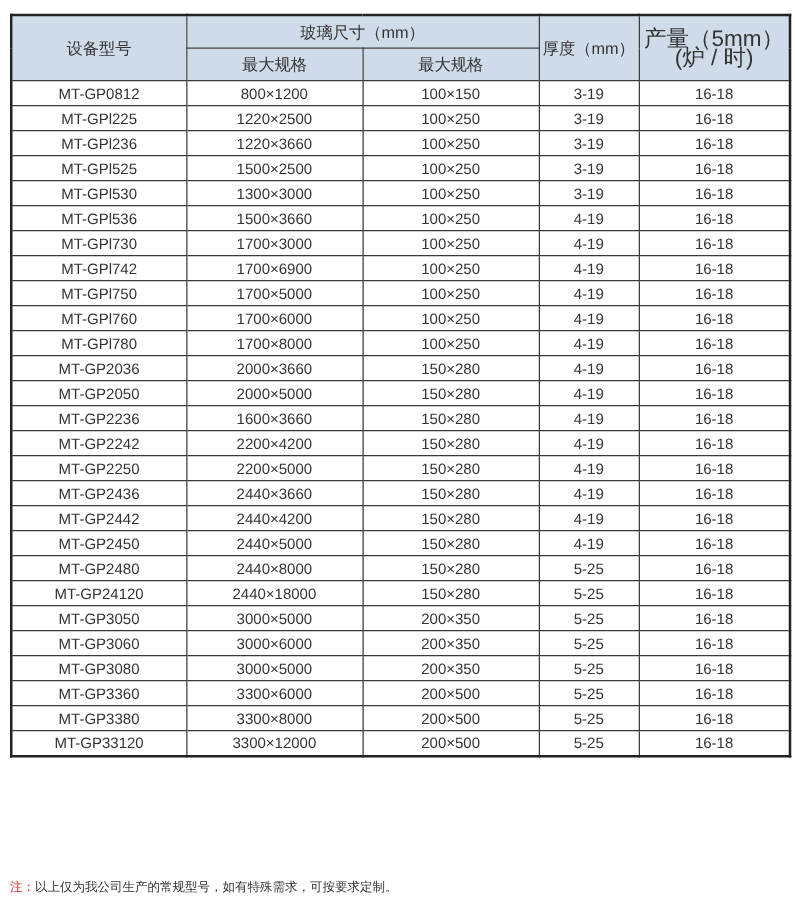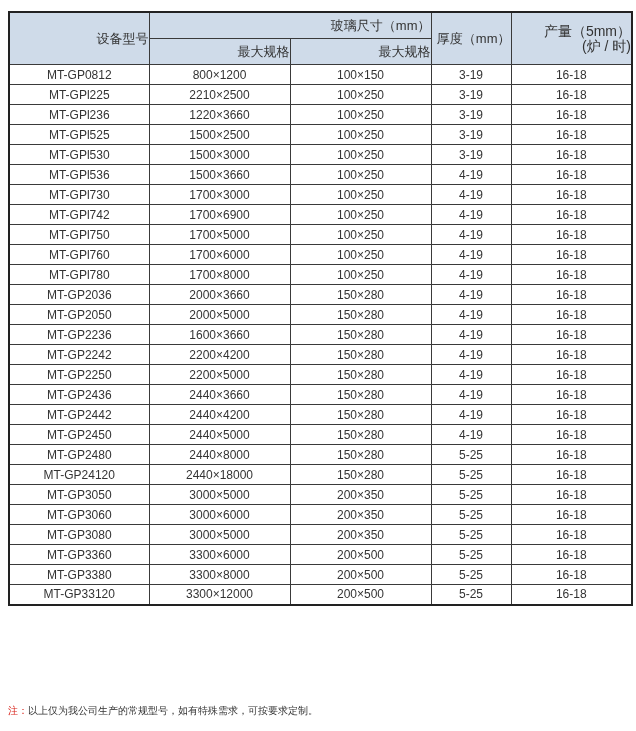--- a/index.html
+++ b/index.html
@@ -24,23 +24,22 @@
   .spec-table th,.spec-table td{
     border:1px solid var(--grid-line);
     text-align:center;vertical-align:middle;
     padding:0;overflow:hidden;white-space:nowrap;
   }
   .spec-table thead th{
     background:var(--header-bg);
     font-weight:normal;
     font-size:13px;
     height:25px;
-    text-align:right;
-  }
-  .spec-table thead .output-head{line-height:15px;font-size:14px;}
+  }
+  .spec-table thead .output-head{line-height:15px;font-size:18px;}
   .spec-table tbody td{
     font-size:12px;
     background:#ffffff;
   }
   .spec-table tbody tr{height:20px;}
   .note{
     position:absolute;left:8px;top:703px;width:620px;
     font-size:10px;line-height:15px;
   }
   .note .red{color:var(--note-red);}
@@ -74,42 +73,42 @@
   <tbody>
       <tr>
         <td>MT-GP0812</td>
         <td>800×1200</td>
         <td>100×150</td>
         <td>3-19</td>
         <td>16-18</td>
       </tr>
       <tr>
         <td>MT-GPl225</td>
-        <td>2210×2500</td>
+        <td>1220×2500</td>
         <td>100×250</td>
         <td>3-19</td>
         <td>16-18</td>
       </tr>
       <tr>
         <td>MT-GPl236</td>
         <td>1220×3660</td>
         <td>100×250</td>
         <td>3-19</td>
         <td>16-18</td>
       </tr>
       <tr>
         <td>MT-GPl525</td>
         <td>1500×2500</td>
         <td>100×250</td>
         <td>3-19</td>
         <td>16-18</td>
       </tr>
       <tr>
         <td>MT-GPl530</td>
-        <td>1500×3000</td>
+        <td>1300×3000</td>
         <td>100×250</td>
         <td>3-19</td>
         <td>16-18</td>
       </tr>
       <tr>
         <td>MT-GPl536</td>
         <td>1500×3660</td>
         <td>100×250</td>
         <td>4-19</td>
         <td>16-18</td>

